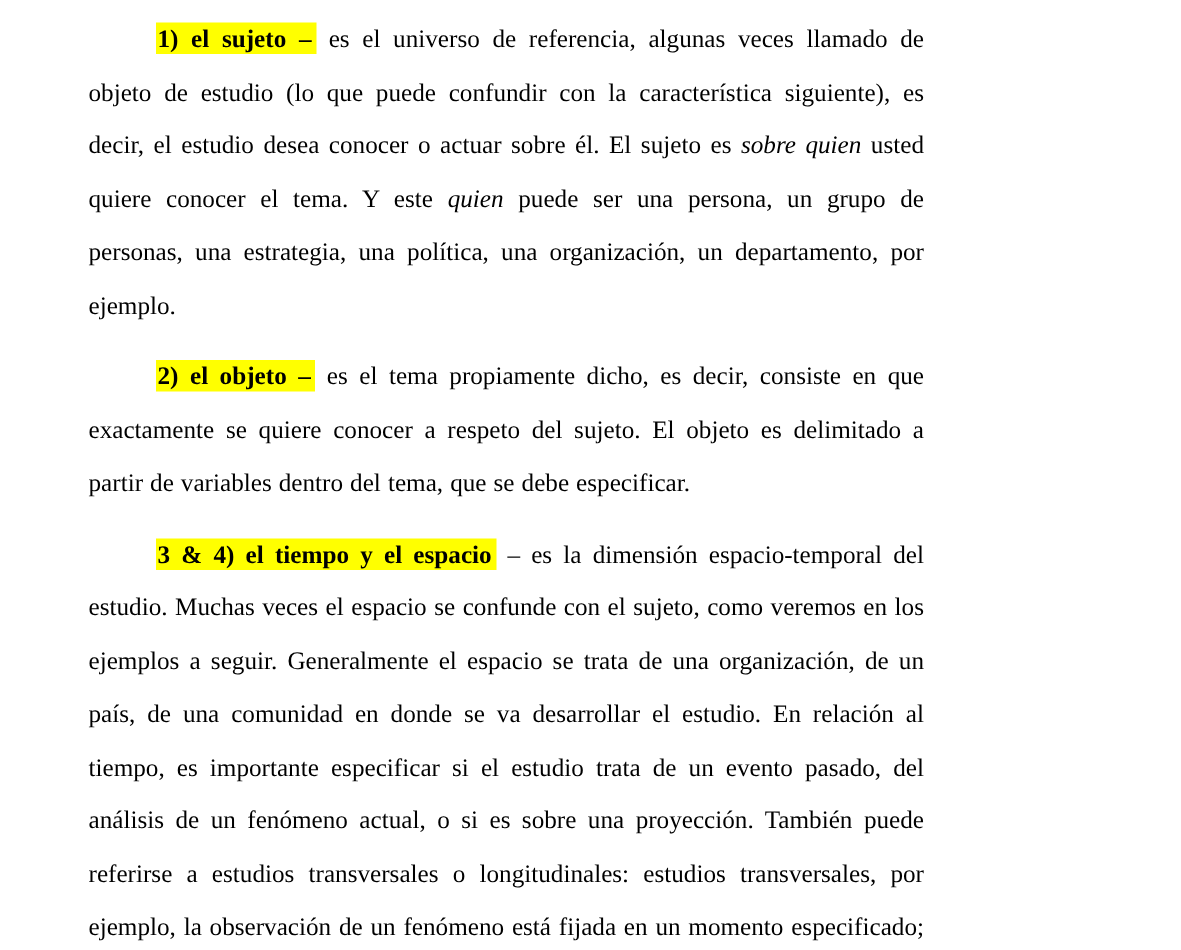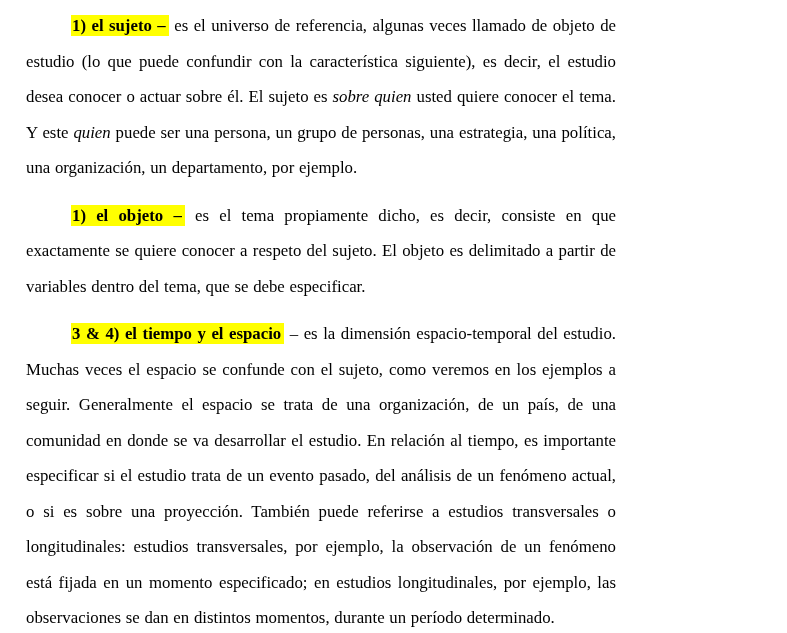--- a/index.html
+++ b/index.html
@@ -9,21 +9,21 @@
   }
   html,body{margin:0;padding:0;}
   body{
     width:787px;height:633px;overflow:hidden;
     background:var(--page-bg);
     font-family:"Liberation Serif", serif;
   }
   .page{
     box-sizing:border-box;
     width:638px;height:633px;
-    padding:8px 22px 0 26px;
+    padding:8px 22px 0 59px;
     background:var(--page-bg);
   }
   .para{
     margin:0 0 12px 0;
     font-size:16.8px;
     line-height:35.5px;
     color:var(--text-color);
     text-align:justify;
     text-indent:45px;
     word-spacing:0.5px;
@@ -36,17 +36,17 @@
   }
   .it{font-style:italic;}
 </style>
 </head>
 <body>
 
 <div class="page">
 
   <p class="para"><mark class="hl">1) el sujeto –</mark><span> es el universo de referencia, algunas veces llamado de objeto de estudio (lo que puede confundir con la característica siguiente), es decir, el estudio desea conocer o actuar sobre él. El sujeto es </span><span class="it">sobre quien</span><span> usted quiere conocer el tema. Y este </span><span class="it">quien</span><span> puede ser una persona, un grupo de personas, una estrategia, una política, una organización, un departamento, por ejemplo.</span></p>
 
-  <p class="para"><mark class="hl">1) el objeto –</mark><span> es el tema propiamente dicho, es decir, consiste en que exactamente se quiere conocer a respeto del sujeto. El objeto es delimitado a partir de variables dentro del tema, que se debe especificar.</span></p>
+  <p class="para"><mark class="hl">2) el objeto –</mark><span> es el tema propiamente dicho, es decir, consiste en que exactamente se quiere conocer a respeto del sujeto. El objeto es delimitado a partir de variables dentro del tema, que se debe especificar.</span></p>
 
   <p class="para"><mark class="hl">3 &amp; 4) el tiempo y el espacio</mark><span> – es la dimensión espacio-temporal del estudio. Muchas veces el espacio se confunde con el sujeto, como veremos en los ejemplos a seguir. Generalmente el espacio se trata de una organización, de un país, de una comunidad en donde se va desarrollar el estudio. En relación al tiempo, es importante especificar si el estudio trata de un evento pasado, del análisis de un fenómeno actual, o si es sobre una proyección. También puede referirse a estudios transversales o longitudinales: estudios transversales, por ejemplo, la observación de un fenómeno está fijada en un momento especificado; en estudios longitudinales, por ejemplo, las observaciones se dan en distintos momentos, durante un período determinado.</span></p>
 
 </div>
 
 </body></html>

